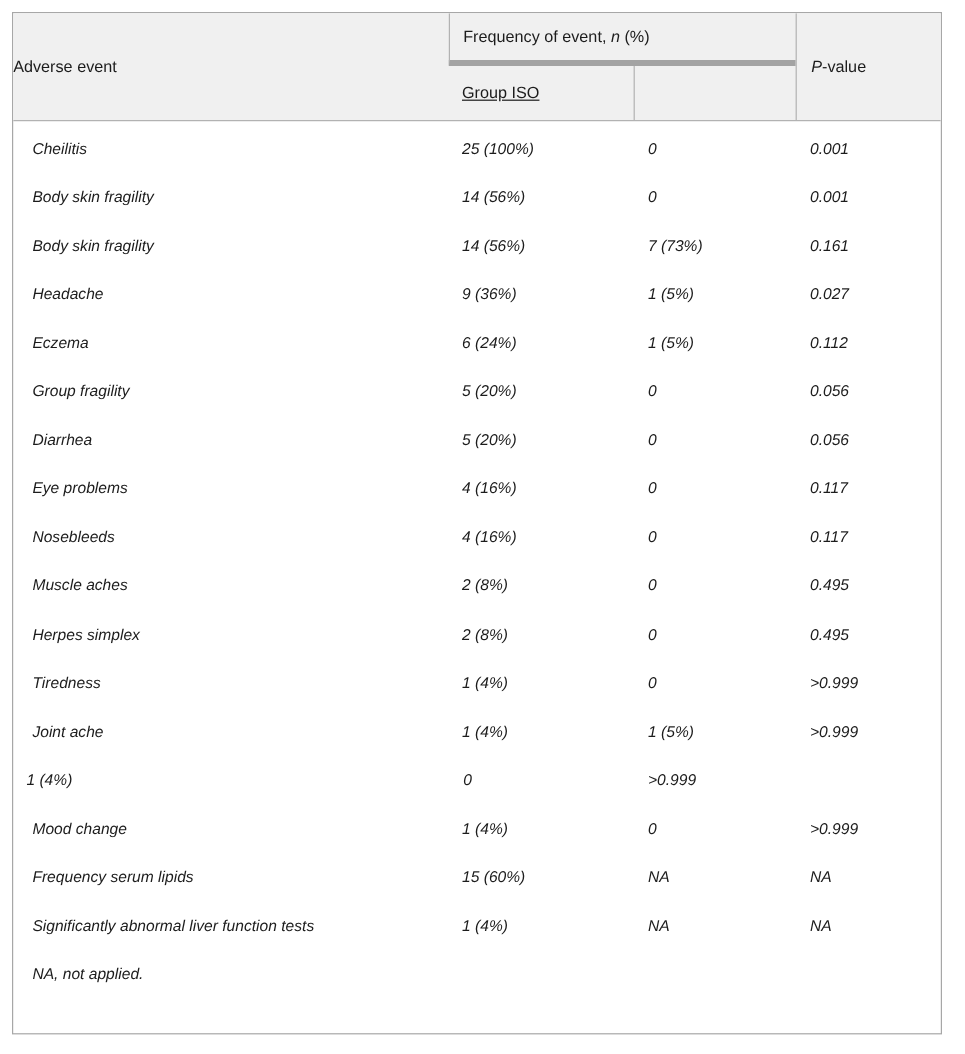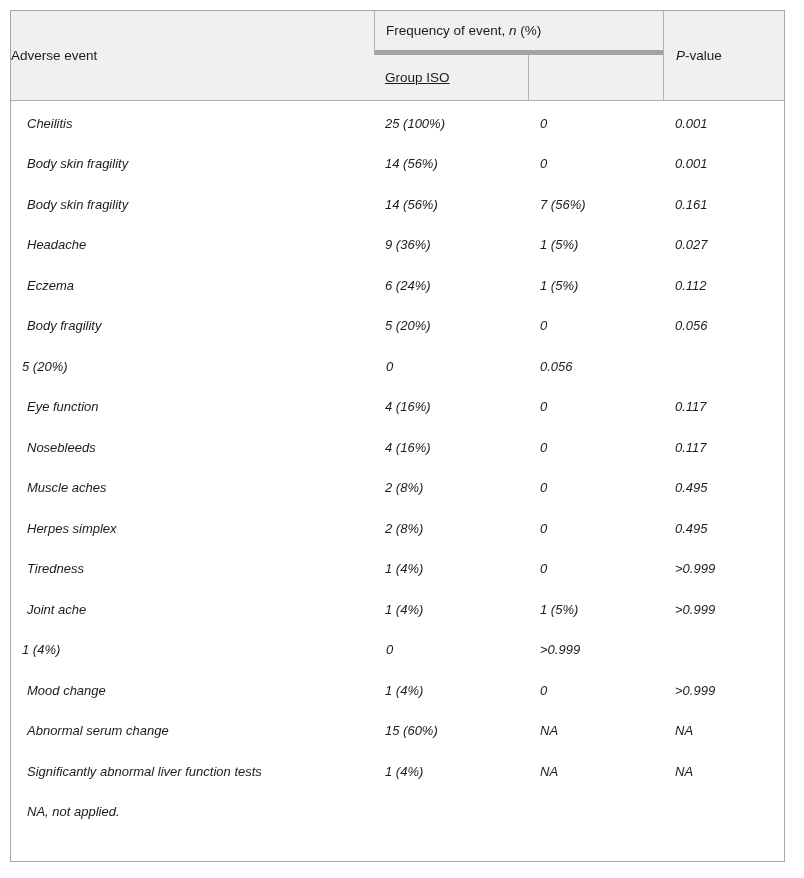--- a/index.html
+++ b/index.html
@@ -95,48 +95,49 @@
     </div>
     <div class="row">
       <div class="c c1">Body skin fragility</div>
       <div class="c c2">14 (56%)</div>
       <div class="c c3">0</div>
       <div class="c c4">0.001</div>
     </div>
     <div class="row">
       <div class="c c1">Body skin fragility</div>
       <div class="c c2">14 (56%)</div>
-      <div class="c c3">7 (56%)</div>
+      <div class="c c3">7 (73%)</div>
       <div class="c c4">0.161</div>
     </div>
     <div class="row">
       <div class="c c1">Headache</div>
       <div class="c c2">9 (36%)</div>
       <div class="c c3">1 (5%)</div>
       <div class="c c4">0.027</div>
     </div>
     <div class="row">
       <div class="c c1">Eczema</div>
       <div class="c c2">6 (24%)</div>
       <div class="c c3">1 (5%)</div>
       <div class="c c4">0.112</div>
     </div>
     <div class="row">
-      <div class="c c1">Body fragility</div>
+      <div class="c c1">Group fragility</div>
       <div class="c c2">5 (20%)</div>
       <div class="c c3">0</div>
       <div class="c c4">0.056</div>
     </div>
     <div class="row">
+      <div class="c c1">Diarrhea</div>
       <div class="c c2">5 (20%)</div>
       <div class="c c3">0</div>
       <div class="c c4">0.056</div>
     </div>
     <div class="row">
-      <div class="c c1">Eye function</div>
+      <div class="c c1">Eye problems</div>
       <div class="c c2">4 (16%)</div>
       <div class="c c3">0</div>
       <div class="c c4">0.117</div>
     </div>
     <div class="row">
       <div class="c c1">Nosebleeds</div>
       <div class="c c2">4 (16%)</div>
       <div class="c c3">0</div>
       <div class="c c4">0.117</div>
     </div>
@@ -169,21 +170,21 @@
       <div class="c c3">0</div>
       <div class="c c4">&gt;0.999</div>
     </div>
     <div class="row">
       <div class="c c1">Mood change</div>
       <div class="c c2">1 (4%)</div>
       <div class="c c3">0</div>
       <div class="c c4">&gt;0.999</div>
     </div>
     <div class="row">
-      <div class="c c1">Abnormal serum change</div>
+      <div class="c c1">Frequency serum lipids</div>
       <div class="c c2">15 (60%)</div>
       <div class="c c3">NA</div>
       <div class="c c4">NA</div>
     </div>
     <div class="row">
       <div class="c c1">Significantly abnormal liver function tests</div>
       <div class="c c2">1 (4%)</div>
       <div class="c c3">NA</div>
       <div class="c c4">NA</div>
     </div>

